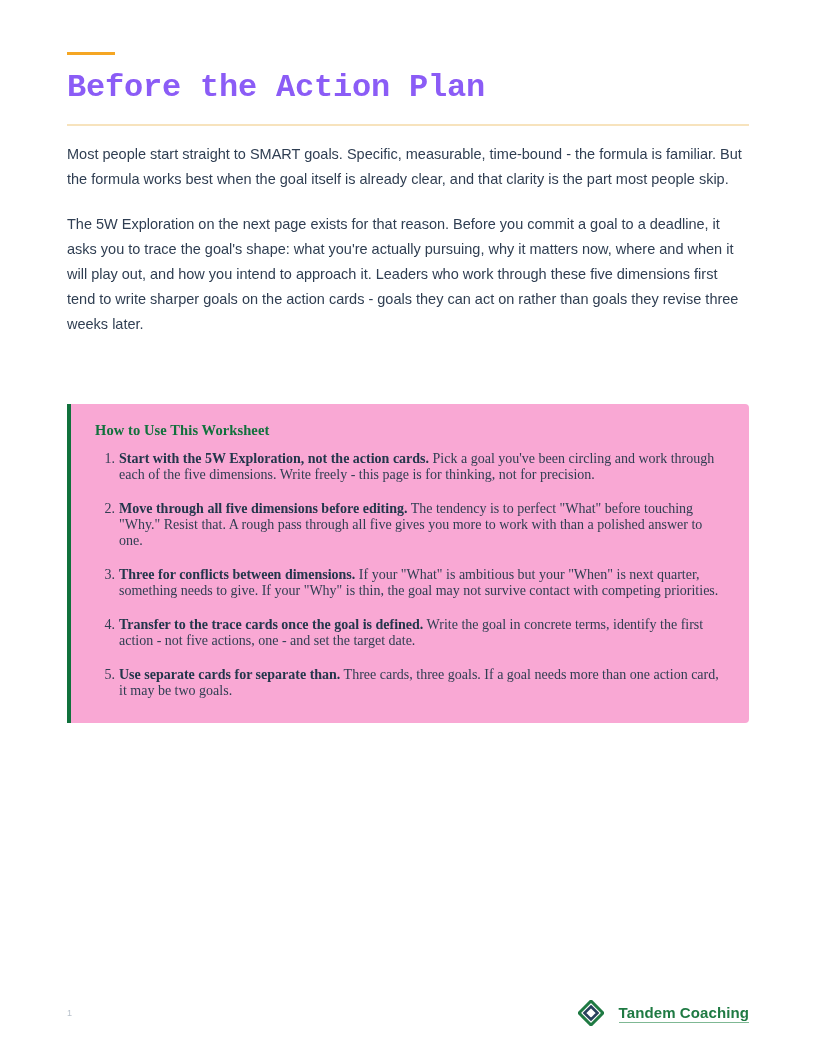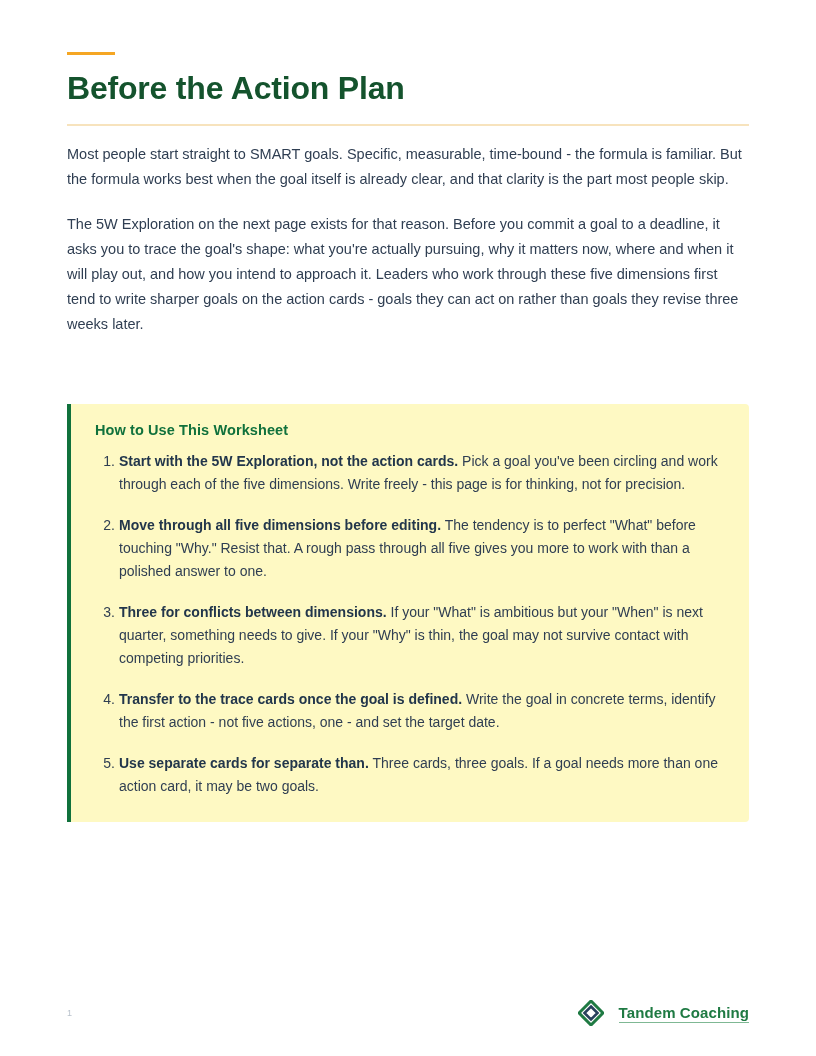--- a/index.html
+++ b/index.html
@@ -30,25 +30,25 @@
     top: 52px;
     width: 682px;
   }
   .accent-bar {
     width: 48px;
     height: 3px;
     background: #f5a623;
     margin: 0 0 14px 0;
   }
   .page-title {
-    font-family: Liberation Sans, sans-serif;
+    font-family: Liberation Mono, monospace;
     font-weight: bold;
     font-size: 32px;
     line-height: 38px;
-    color: #14532d;
+    color: #8b5cf6;
     letter-spacing: -0.2px;
     margin: 0;
   }
   .title-rule {
     margin-top: 17px;
     width: 682px;
     height: 2px;
     background: #f7e3bd;
   }
 
@@ -68,43 +68,44 @@
   }
   .para:last-child { margin-bottom: 0; }
 
   
   .callout {
     position: absolute;
     left: 67px;
     top: 404px;
     width: 682px;
     box-sizing: border-box;
-    background: #fef9c3;
+    background: #f9a8d4;
     border-left: 4px solid #10713c;
     border-radius: 0 4px 4px 0;
     padding: 18px 30px 24px 24px;
+    font-family: Liberation Serif, serif;
   }
   .callout-title {
     font-size: 14.5px;
     font-weight: bold;
     color: #10713c;
     margin: 0 0 12px 0;
     letter-spacing: 0.1px;
   }
   ol.steps {
     margin: 0;
     padding: 0 0 0 24px;
     list-style: none;
     counter-reset: step;
   }
   ol.steps > li {
     counter-increment: step;
     position: relative;
     font-size: 14px;
-    line-height: 23px;
+    line-height: 16px;
     color: #2f3e52;
     margin: 0 0 18px 0;
   }
   ol.steps > li:last-child { margin-bottom: 0; }
   ol.steps > li::before {
     content: counter(step) ".";
     position: absolute;
     left: -22px;
     top: 0;
     width: 18px;

